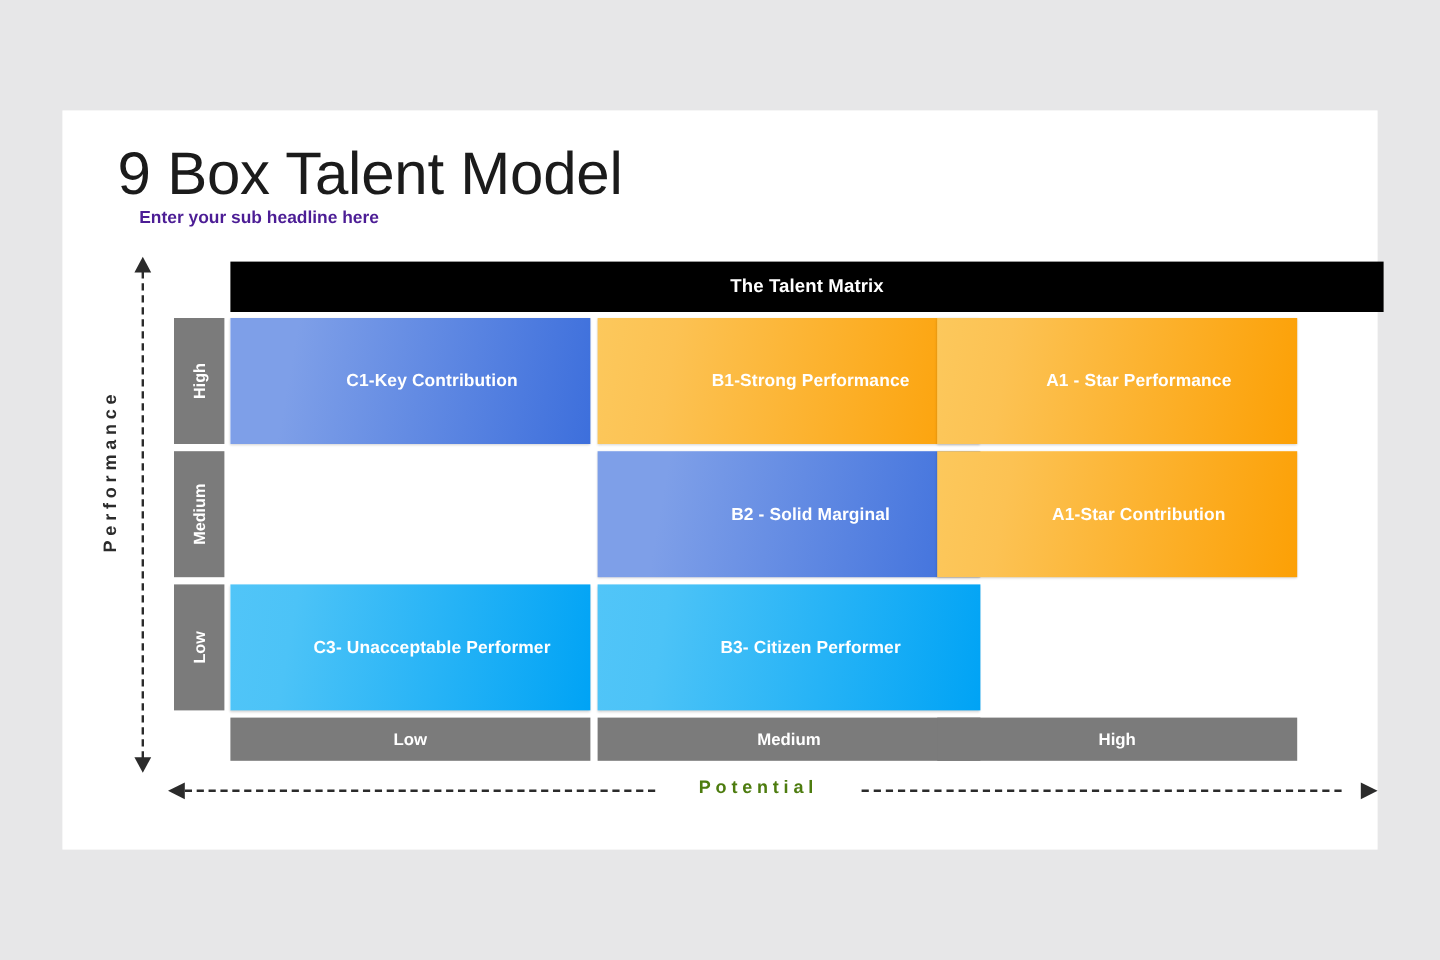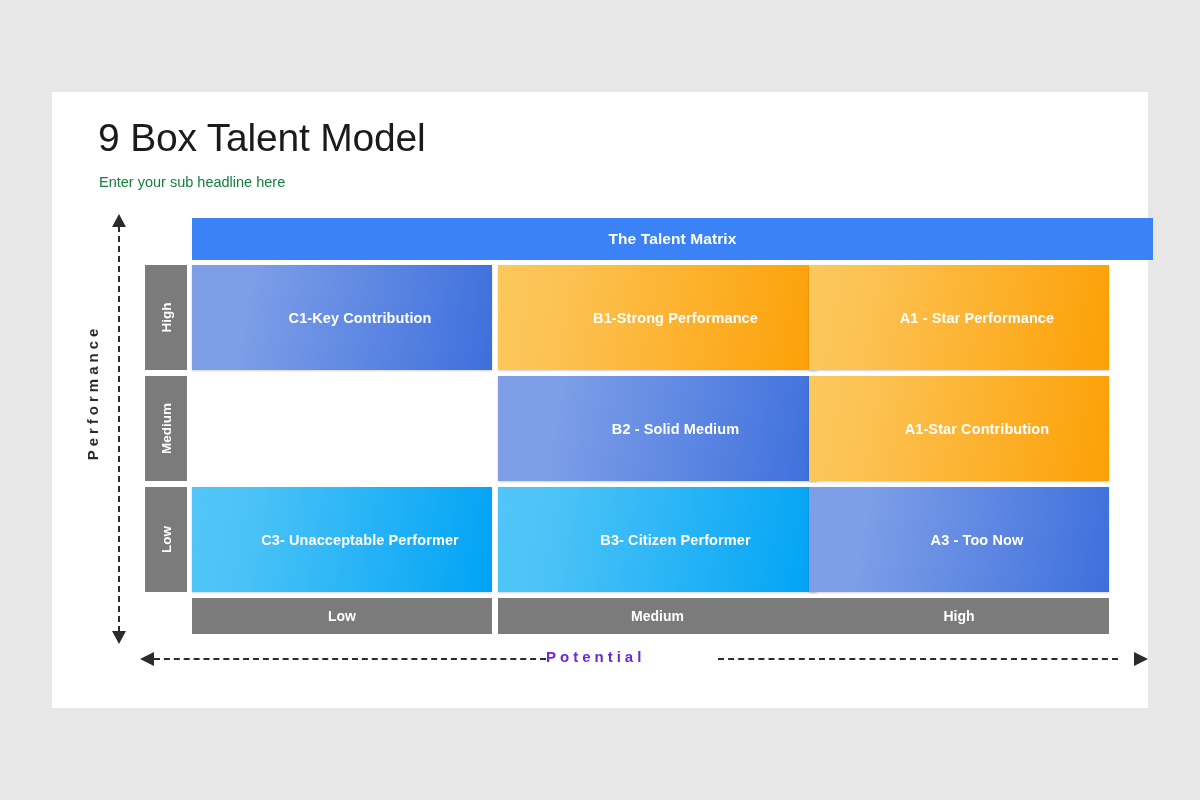--- a/index.html
+++ b/index.html
@@ -22,52 +22,52 @@
     width: 1096px;
     height: 616px;
     background: #ffffff;
   }
 
   
   #page-title {
     position: absolute;
     left: 46px;
     top: 24px;
-    font-size: 39px;
+    font-size: 50px;
     font-weight: 400;
     color: #1b1b1b;
     letter-spacing: -0.2px;
     white-space: nowrap;
   }
   #page-subtitle {
     position: absolute;
-    left: 47px;
+    left: 64px;
     top: 82px;
     font-size: 14.5px;
-    font-weight: 400;
-    color: #15803d;
+    font-weight: 700;
+    color: #4c1d95;
     white-space: nowrap;
   }
 
   
   #matrix {
     position: absolute;
     left: 93px;   
     top: 126px;   
     width: 1008px;
     height: 420px;
   }
 
   .matrix-title-bar {
     position: absolute;
     left: 47px;      
     top: 0;
     width: 961px;
     height: 42px;
-    background: #3b82f6;
+    background: #000000;
     display: flex;
     align-items: center;
     justify-content: center;
     box-sizing: border-box;
   }
   .matrix-title-bar span {
     color: #ffffff;
     font-size: 15.5px;
     font-weight: bold;
     letter-spacing: 0.1px;
@@ -109,21 +109,21 @@
   .cell span {
     color: #ffffff;
     font-size: 14.5px;
     font-weight: bold;
     text-align: center;
     letter-spacing: 0.1px;
     padding: 0 8px;
   }
   .col0 { left: 47px;  width: 300px; }
   .col1 { left: 353px; width: 319px; }
-  .col2 { left: 664px; width: 300px; }
+  .col2 { left: 636px; width: 300px; }
   .row0 { top: 47px; }
   .row1 { top: 158px; }
   .row2 { top: 269px; justify-content: center; }
 
   .grad-blue   { background: linear-gradient(100deg, #7e9fe8 0%, #7e9fe8 18%, #3d6fdc 100%); }
   .grad-orange { background: linear-gradient(100deg, #fcc85c 0%, #fcc253 20%, #fca005 100%); }
   .grad-cyan   { background: linear-gradient(100deg, #51c5f8 0%, #4cc3f7 18%, #00a3f5 100%); }
 
   
   .col-label {
@@ -219,24 +219,24 @@
     width: 0; height: 0;
     border-top: 7px solid transparent;
     border-bottom: 7px solid transparent;
     border-left: 14px solid #2b2b2b;
   }
   #x-axis-label {
     position: absolute;
     left: 406px;
     top: 4px;
     width: 172px;
-    text-align: left;
+    text-align: center;
     font-size: 15px;
     font-weight: bold;
-    color: #6d28d9;
+    color: #4d7c0f;
     letter-spacing: 4px;
     white-space: nowrap;
   }
 </style>
 </head>
 <body>
 
 <div id="slide">
 
   <div id="page-title">9 Box Talent Model</div>
@@ -269,34 +269,31 @@
       <span>C1-Key Contribution</span>
     </div>
     <div class="cell row0 col1 grad-orange">
       <span>B1-Strong Performance</span>
     </div>
     <div class="cell row0 col2 grad-orange">
       <span>A1 - Star Performance</span>
     </div>
 
     <div class="cell row1 col1 grad-blue">
-      <span>B2 - Solid Medium</span>
+      <span>B2 - Solid Marginal</span>
     </div>
     <div class="cell row1 col2 grad-orange">
       <span>A1-Star Contribution</span>
     </div>
 
     <div class="cell row2 col0 grad-cyan">
       <span>C3- Unacceptable Performer</span>
     </div>
     <div class="cell row2 col1 grad-cyan">
       <span>B3- Citizen Performer</span>
-    </div>
-    <div class="cell row2 col2 grad-blue">
-      <span>A3 - Too Now</span>
     </div>
 
     <div class="col-label col0">
       <span>Low</span>
     </div>
     <div class="col-label col1">
       <span>Medium</span>
     </div>
     <div class="col-label col2">
       <span>High</span>

